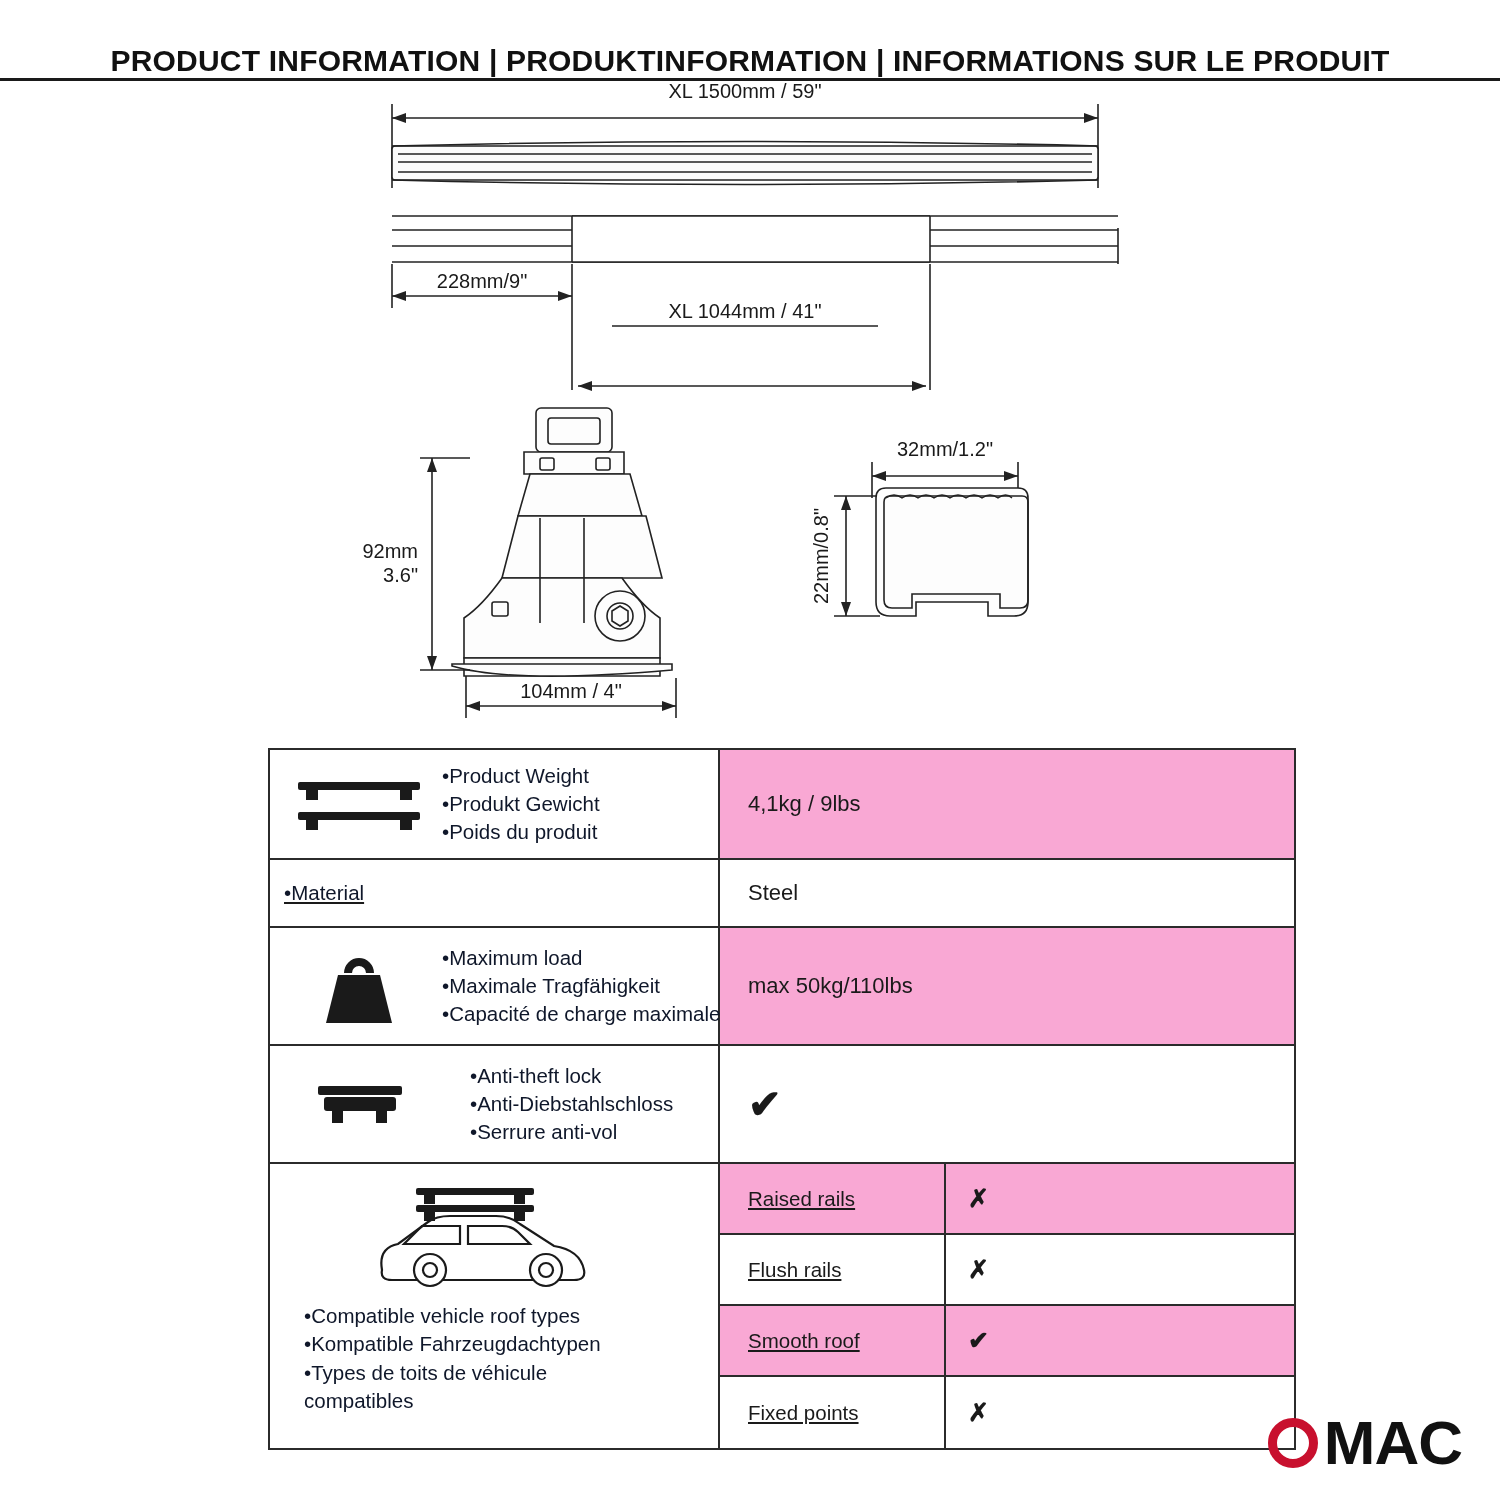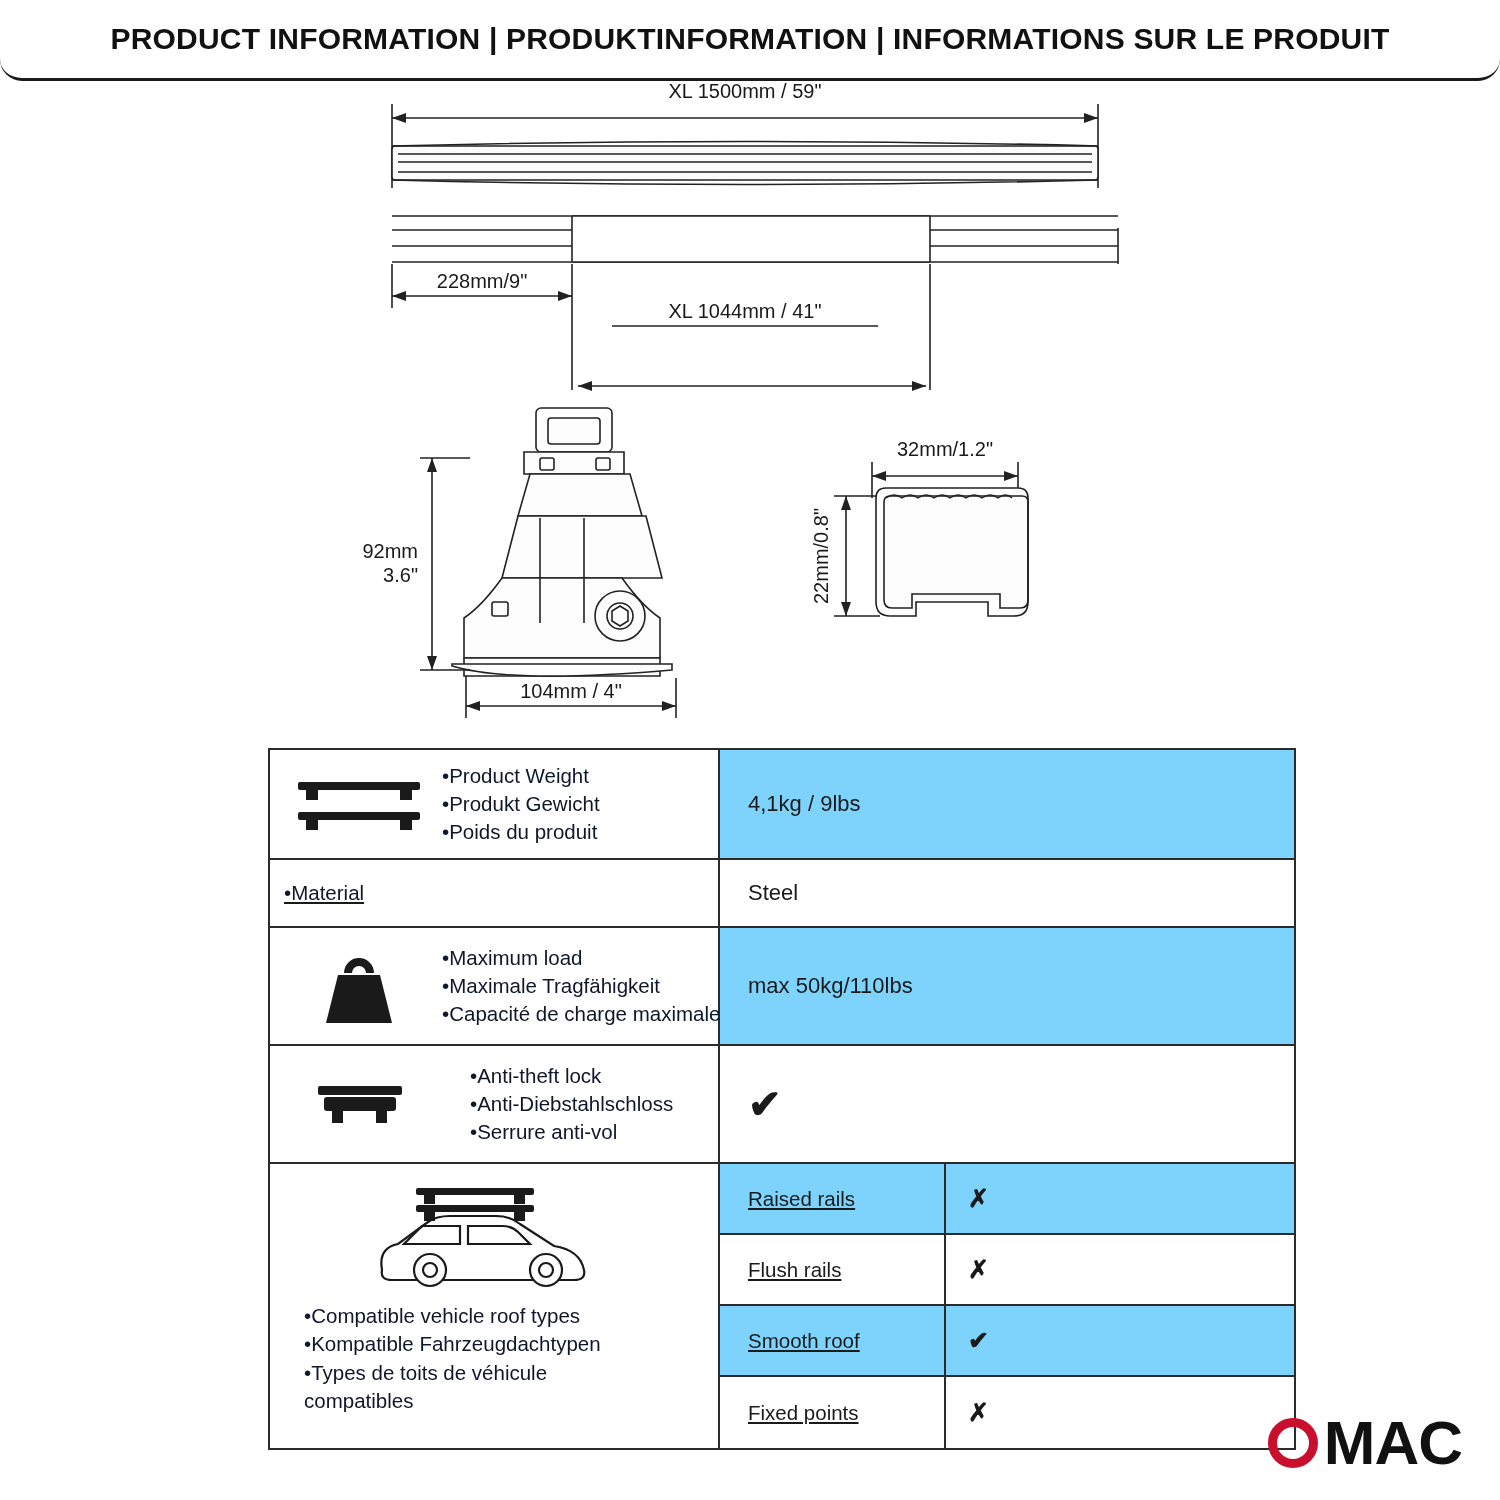--- a/index.html
+++ b/index.html
@@ -24,23 +24,22 @@
 
   
   .header {
     position: absolute;
     top: 0;
     left: 0;
     width: 1500px;
     height: 78px;
     border-bottom: 3px solid #1a1a1a;
     display: flex;
-    align-items: center;
+    align-items: flex-end;
     justify-content: center;
-    border-radius: 22px;
   }
   .header-title {
     font-size: 30px;
     font-weight: bold;
     letter-spacing: 0.2px;
     white-space: nowrap;
     color: #111111;
   }
 
   
@@ -84,21 +83,21 @@
   .cell-right {
     flex: 1;
     box-sizing: border-box;
     display: flex;
     align-items: center;
     padding: 10px 0 10px 28px;
     font-size: 22px;
     color: #1a1a1a;
   }
   .shaded {
-    background: #7dd3fc;
+    background: #f9a8d4;
   }
   .labels {
     font-size: 20.5px;
     line-height: 1.38;
     color: #0f172a;
   }
   .labels div {
     white-space: nowrap;
   }
   .icon-box {

